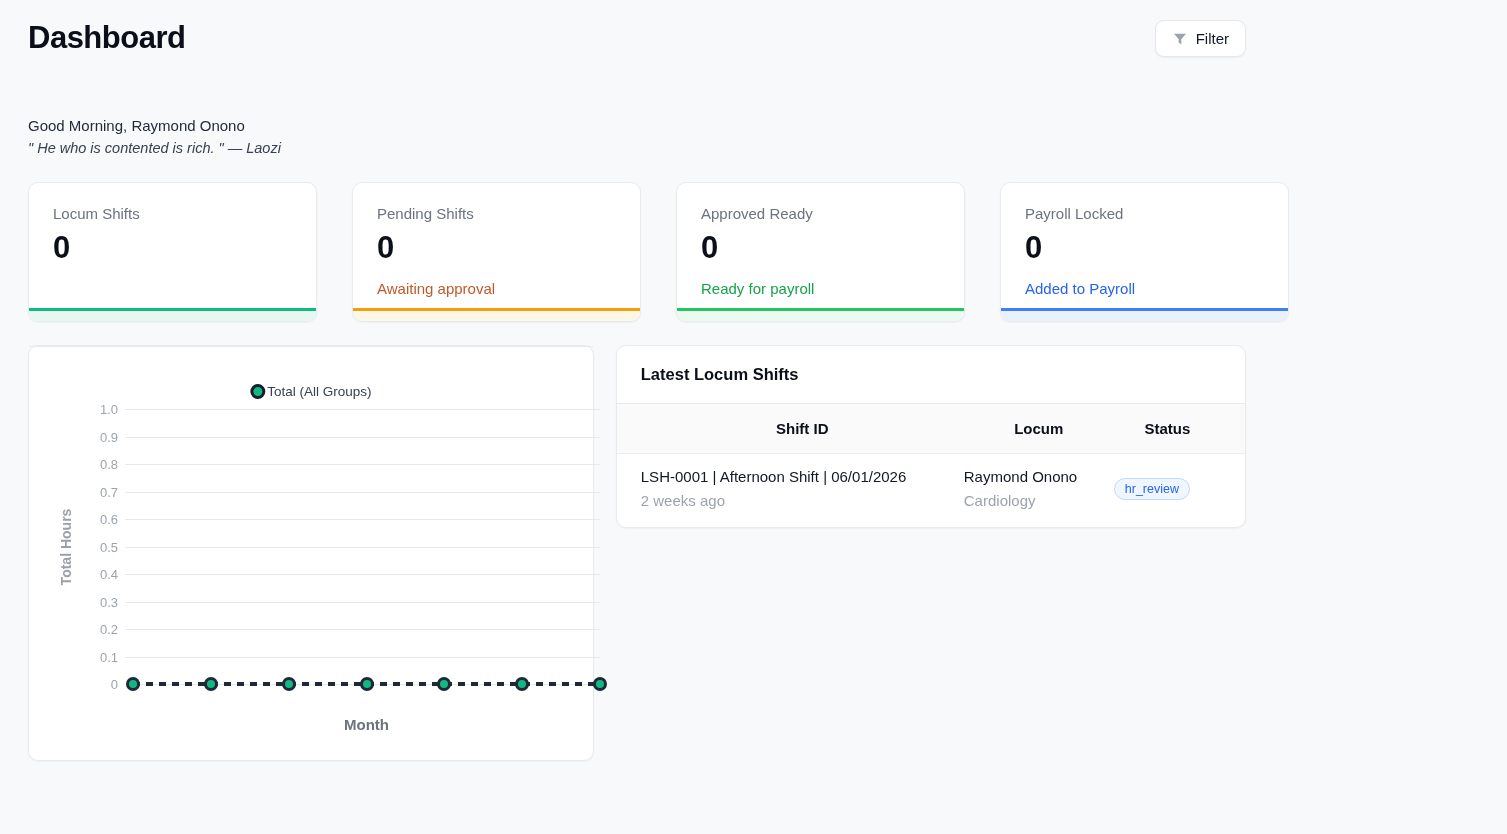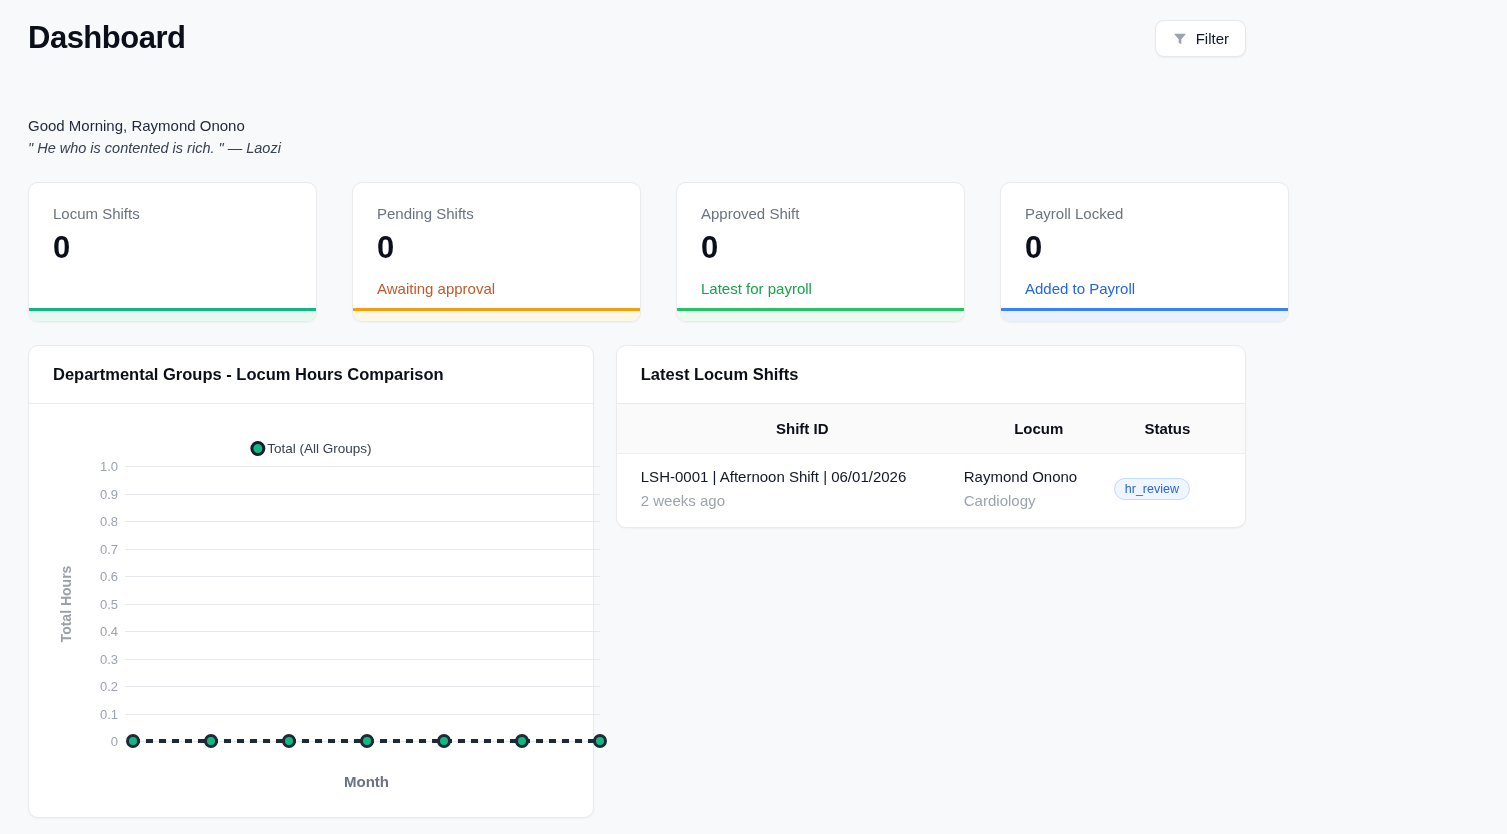--- a/index.html
+++ b/index.html
@@ -101,39 +101,38 @@
       <div class="stat-strip" style="background: rgb(231, 248, 240);"></div>
     </div>
     <div class="stat-card">
       <div class="stat-label">Pending Shifts</div>
       <div class="stat-value">0</div>
       <div class="stat-status" style="color: rgb(192, 90, 44);">Awaiting approval</div>
       <div class="stat-accent" style="background: rgb(245, 158, 11);"></div>
       <div class="stat-strip" style="background: rgb(253, 247, 231);"></div>
     </div>
     <div class="stat-card">
-      <div class="stat-label">Approved Shift</div>
+      <div class="stat-label">Approved Ready</div>
       <div class="stat-value">0</div>
-      <div class="stat-status" style="color: rgb(22, 163, 74);">Latest for payroll</div>
+      <div class="stat-status" style="color: rgb(22, 163, 74);">Ready for payroll</div>
       <div class="stat-accent" style="background: rgb(34, 197, 94);"></div>
       <div class="stat-strip" style="background: rgb(236, 250, 240);"></div>
     </div>
     <div class="stat-card">
       <div class="stat-label">Payroll Locked</div>
       <div class="stat-value">0</div>
       <div class="stat-status" style="color: rgb(37, 99, 235);">Added to Payroll</div>
       <div class="stat-accent" style="background: rgb(59, 130, 246);"></div>
       <div class="stat-strip" style="background: rgb(233, 241, 253);"></div>
     </div>
   </div>
 
   <div class="panels">
 
     <div class="panel chart-panel">
-      <div class="panel-header">Departmental Groups - Locum Hours Comparison</div>
       <div class="panel-divider"></div>
       <div class="chart-body">
         <div class="legend">
           <span class="legend-swatch" style="background: rgb(16, 185, 129);"></span>
           <span class="legend-label">Total (All Groups)</span>
         </div>
         <div class="y-axis-title">Total Hours</div>
         <div class="plot" id="plot">
             <div class="gridline" style="top: 0%; background: rgb(230, 232, 235);"></div>
             <div class="ytick" style="top: 0%;">1.0</div>

